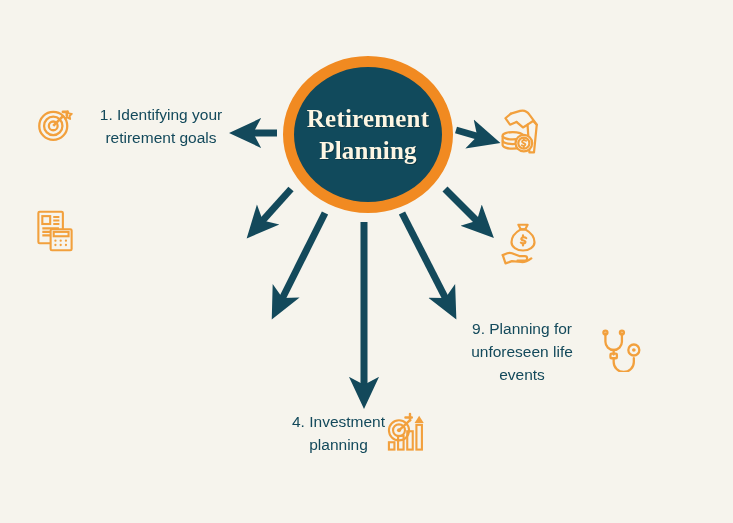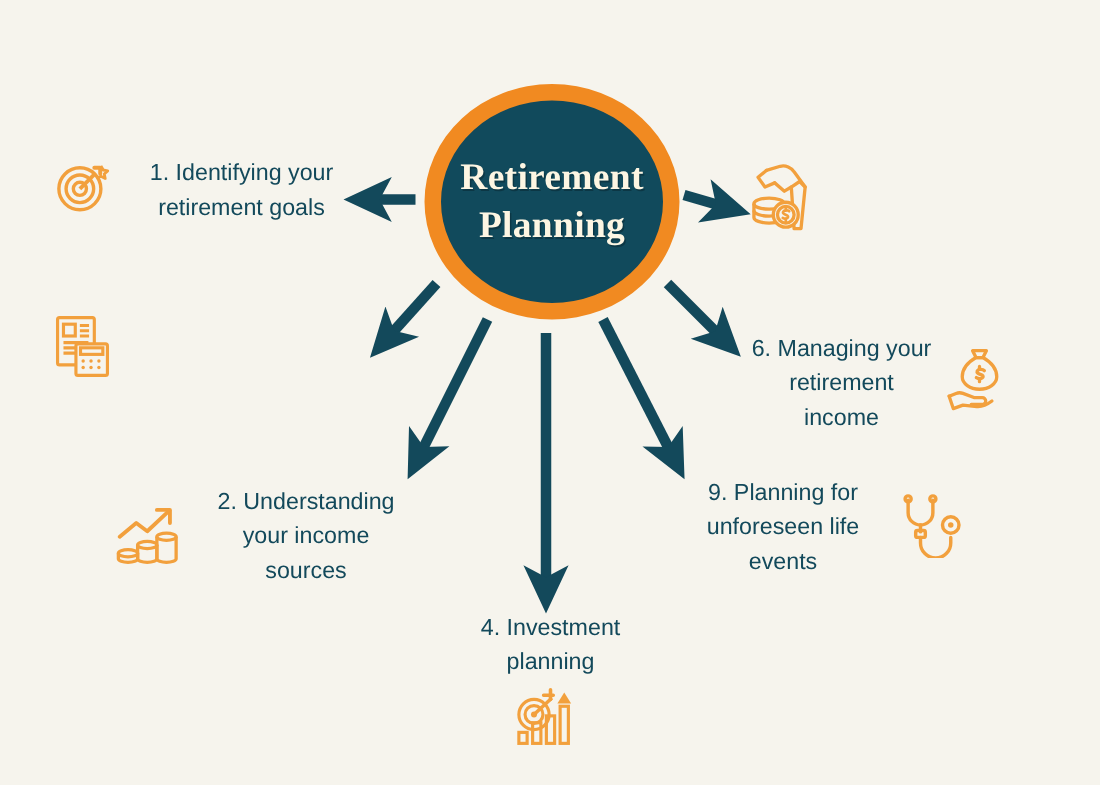--- a/index.html
+++ b/index.html
@@ -84,21 +84,21 @@
 
   .n2 { left: 34px;  top: 208px; width: 225px; }
   .n2 .txt { text-align: center; width: 155px; margin-left: 12px; }
 
   .n3 { left: 76px;  top: 324px; width: 210px; }
   .n3 .txt { text-align: center; width: 140px; margin-left: 10px; }
 
   
   .n4 {
     left: 292px; top: 408px; width: 150px;
-    flex-direction: column; align-items: center;
+    flex-direction: row; align-items: center;
   }
   .n4 .txt { text-align: center; }
   .n4 .icon { margin-top: 4px; }
 
   
   .n5 { left: 452px; top: 318px; width: 200px; }
   .n5 .txt { text-align: center; width: 140px; }
   .n5 .icon { margin-left: 6px; }
 
   .n6 { left: 496px; top: 222px; width: 185px; }
@@ -181,37 +181,20 @@
         <circle cx="24.5" cy="37" r="1.3" fill="#f2a03d" stroke="none"></circle>
         <circle cx="30.5" cy="37" r="1.3" fill="#f2a03d" stroke="none"></circle>
         <circle cx="36.5" cy="37" r="1.3" fill="#f2a03d" stroke="none"></circle>
         <circle cx="24.5" cy="42" r="1.3" fill="#f2a03d" stroke="none"></circle>
         <circle cx="30.5" cy="42" r="1.3" fill="#f2a03d" stroke="none"></circle>
         <circle cx="36.5" cy="42" r="1.3" fill="#f2a03d" stroke="none"></circle>
       </svg>
     </span>
   </div>
 
-  <div class="node n3">
-    <span class="icon">
-      <svg width="48" height="44" viewBox="0 0 52 48" xmlns="http://www.w3.org/2000/svg" fill="none" stroke="#f2a03d" stroke-width="2.4">
-        <path d="M4 26 L16 16 L24 22 L40 7" stroke-width="2.8" stroke-linecap="round" stroke-linejoin="round"></path>
-        <path d="M31 6.5 h9.5 v9.5" stroke-width="2.8" stroke-linecap="round" stroke-linejoin="round"></path>
-        <ellipse cx="10" cy="38" rx="7" ry="2.6"></ellipse>
-        <path d="M3 38 v4 a7 2.6 0 0 0 14 0 v-4"></path>
-        <ellipse cx="24" cy="32" rx="7" ry="2.6"></ellipse>
-        <path d="M17 32 v10 a7 2.6 0 0 0 14 0 v-10"></path>
-        <ellipse cx="38" cy="26" rx="7" ry="2.6"></ellipse>
-        <path d="M31 26 v16 a7 2.6 0 0 0 14 0 v-16"></path>
-      </svg>
-    </span>
-    <span class="txt">2. Understanding
-your income
-sources</span>
-  </div>
 
   <div class="node n4">
     <span class="txt">4. Investment
 planning</span>
     <span class="icon">
       <svg width="50" height="44" viewBox="0 0 54 48" xmlns="http://www.w3.org/2000/svg" fill="none" stroke="#f2a03d" stroke-width="2.3">
         <circle cx="15" cy="20" r="11"></circle>
         <circle cx="15" cy="20" r="6.5"></circle>
         <circle cx="15" cy="20" r="2.2" fill="#f2a03d" stroke="none"></circle>
         <path d="M15 20 L28 8" stroke-width="2.6"></path>
@@ -237,23 +220,20 @@
         <path d="M17 24 v5"></path>
         <rect x="13.5" y="28" width="7" height="5" rx="1.2"></rect>
         <path d="M17 33 v4 a11 11 0 0 0 22 0 v-4"></path>
         <circle cx="39" cy="24" r="6"></circle>
         <circle cx="39" cy="24" r="2" fill="#f2a03d" stroke="none"></circle>
       </svg>
     </span>
   </div>
 
   <div class="node n6">
-    <span class="txt">6. Managing your
-retirement
-income</span>
     <span class="icon">
       <svg width="46" height="46" viewBox="0 0 50 50" xmlns="http://www.w3.org/2000/svg" fill="none" stroke="#f2a03d" stroke-width="2.4" stroke-linejoin="round">
         <path d="M20 3 h10 l-2.5 5 h-5 z"></path>
         <path d="M22.5 8 c-7 4 -10 9 -10 14 a12.5 9 0 0 0 25 0 c0 -5 -3 -10 -10 -14 z"></path>
         <path d="M28.5 17.5 c-1-1.2 -4.5-1.4 -5.2 .4 c-.8 2 3.5 2.2 4.2 3.4 c.8 1.6 -2.4 2.8 -4.8 1.2" stroke-linecap="round"></path>
         <path d="M25 14.5 v2 M25 23.5 v2" stroke-linecap="round"></path>
         <path d="M3 36 l5 -2 a7 7 0 0 1 5 0 l8 3 h6 a2.5 2.5 0 0 1 0 5 h-8" stroke-linecap="round"></path>
         <path d="M3 36 l3 9 l7 -2.5 l10 1 c4 .4 7 -1 11 -4" stroke-linecap="round"></path>
       </svg>
     </span>

